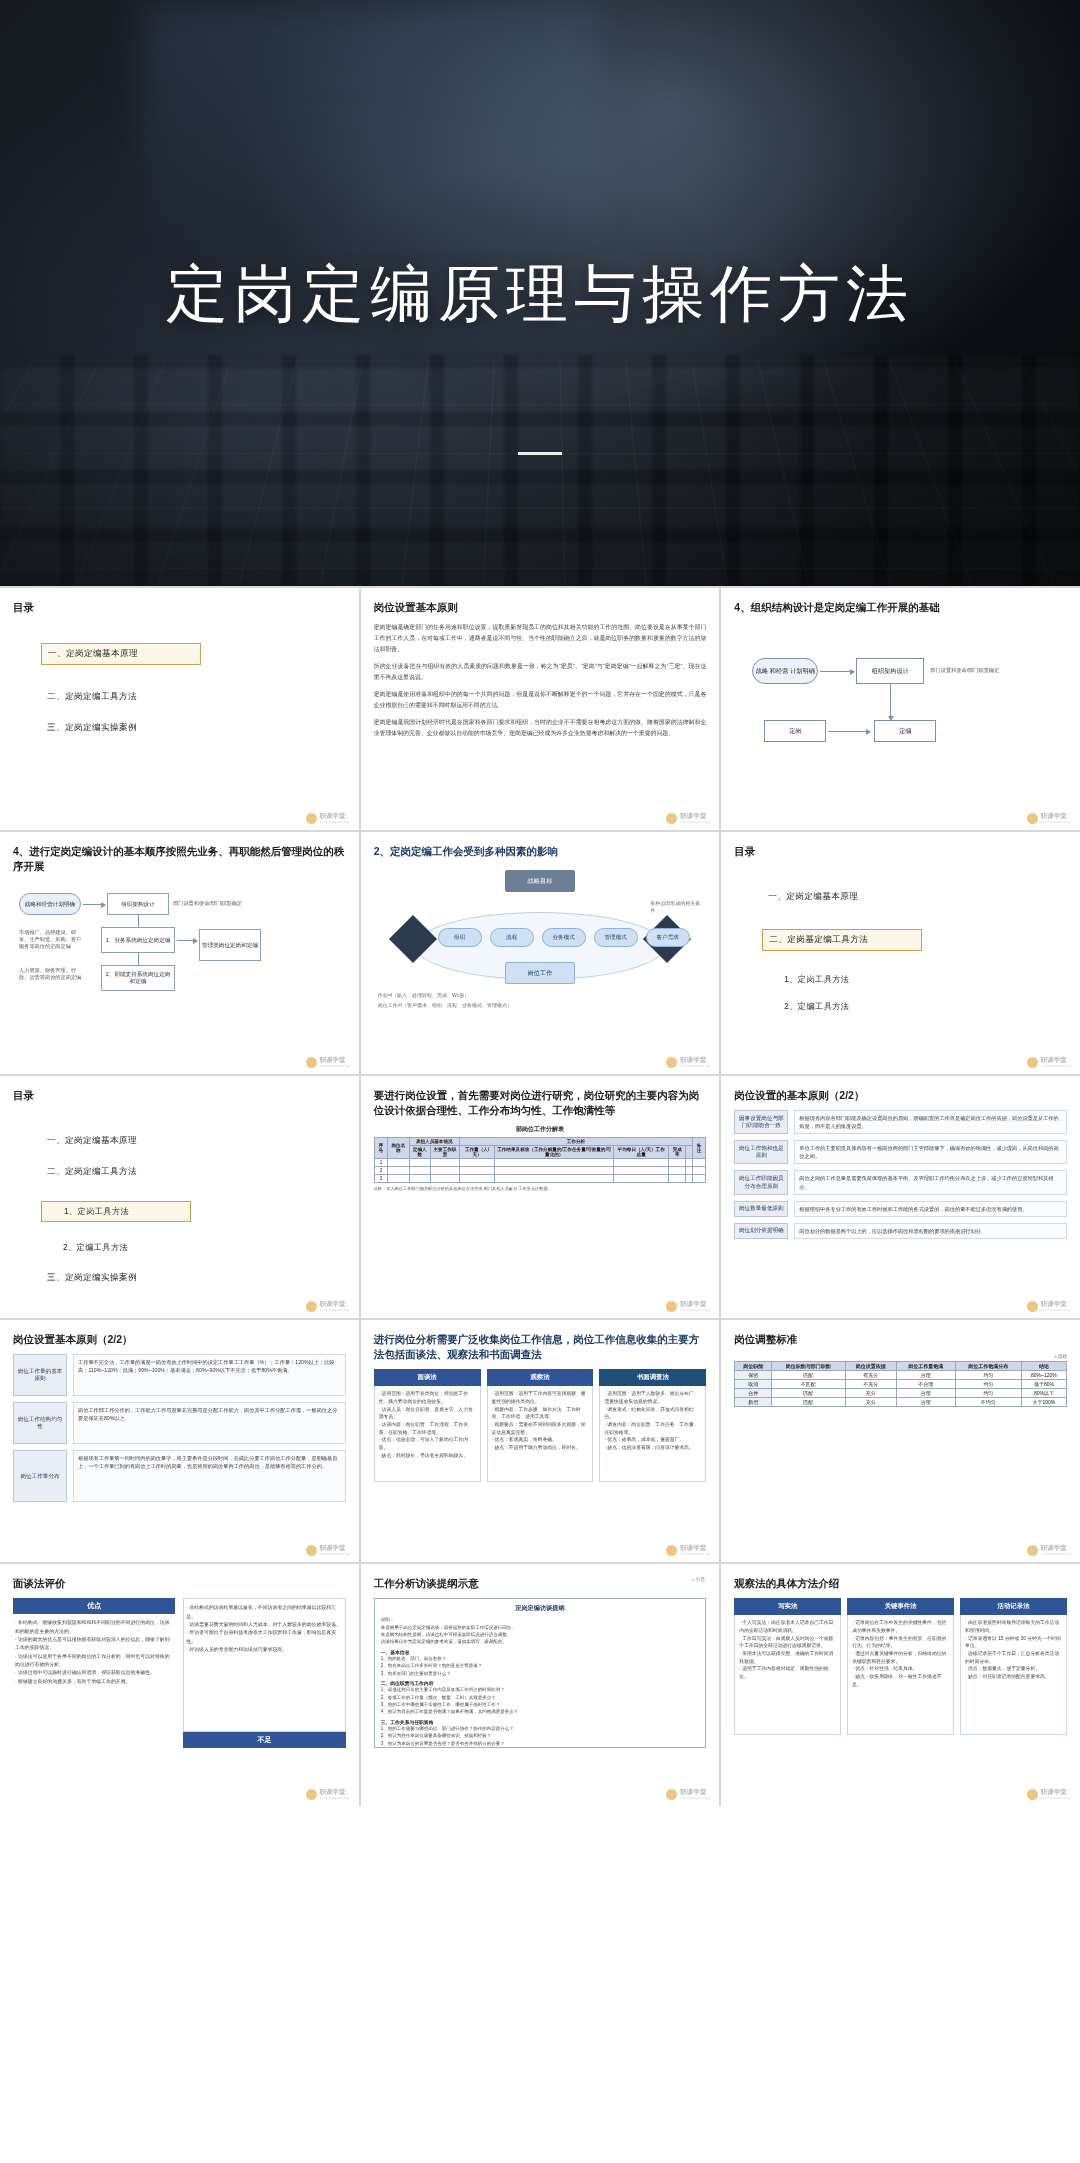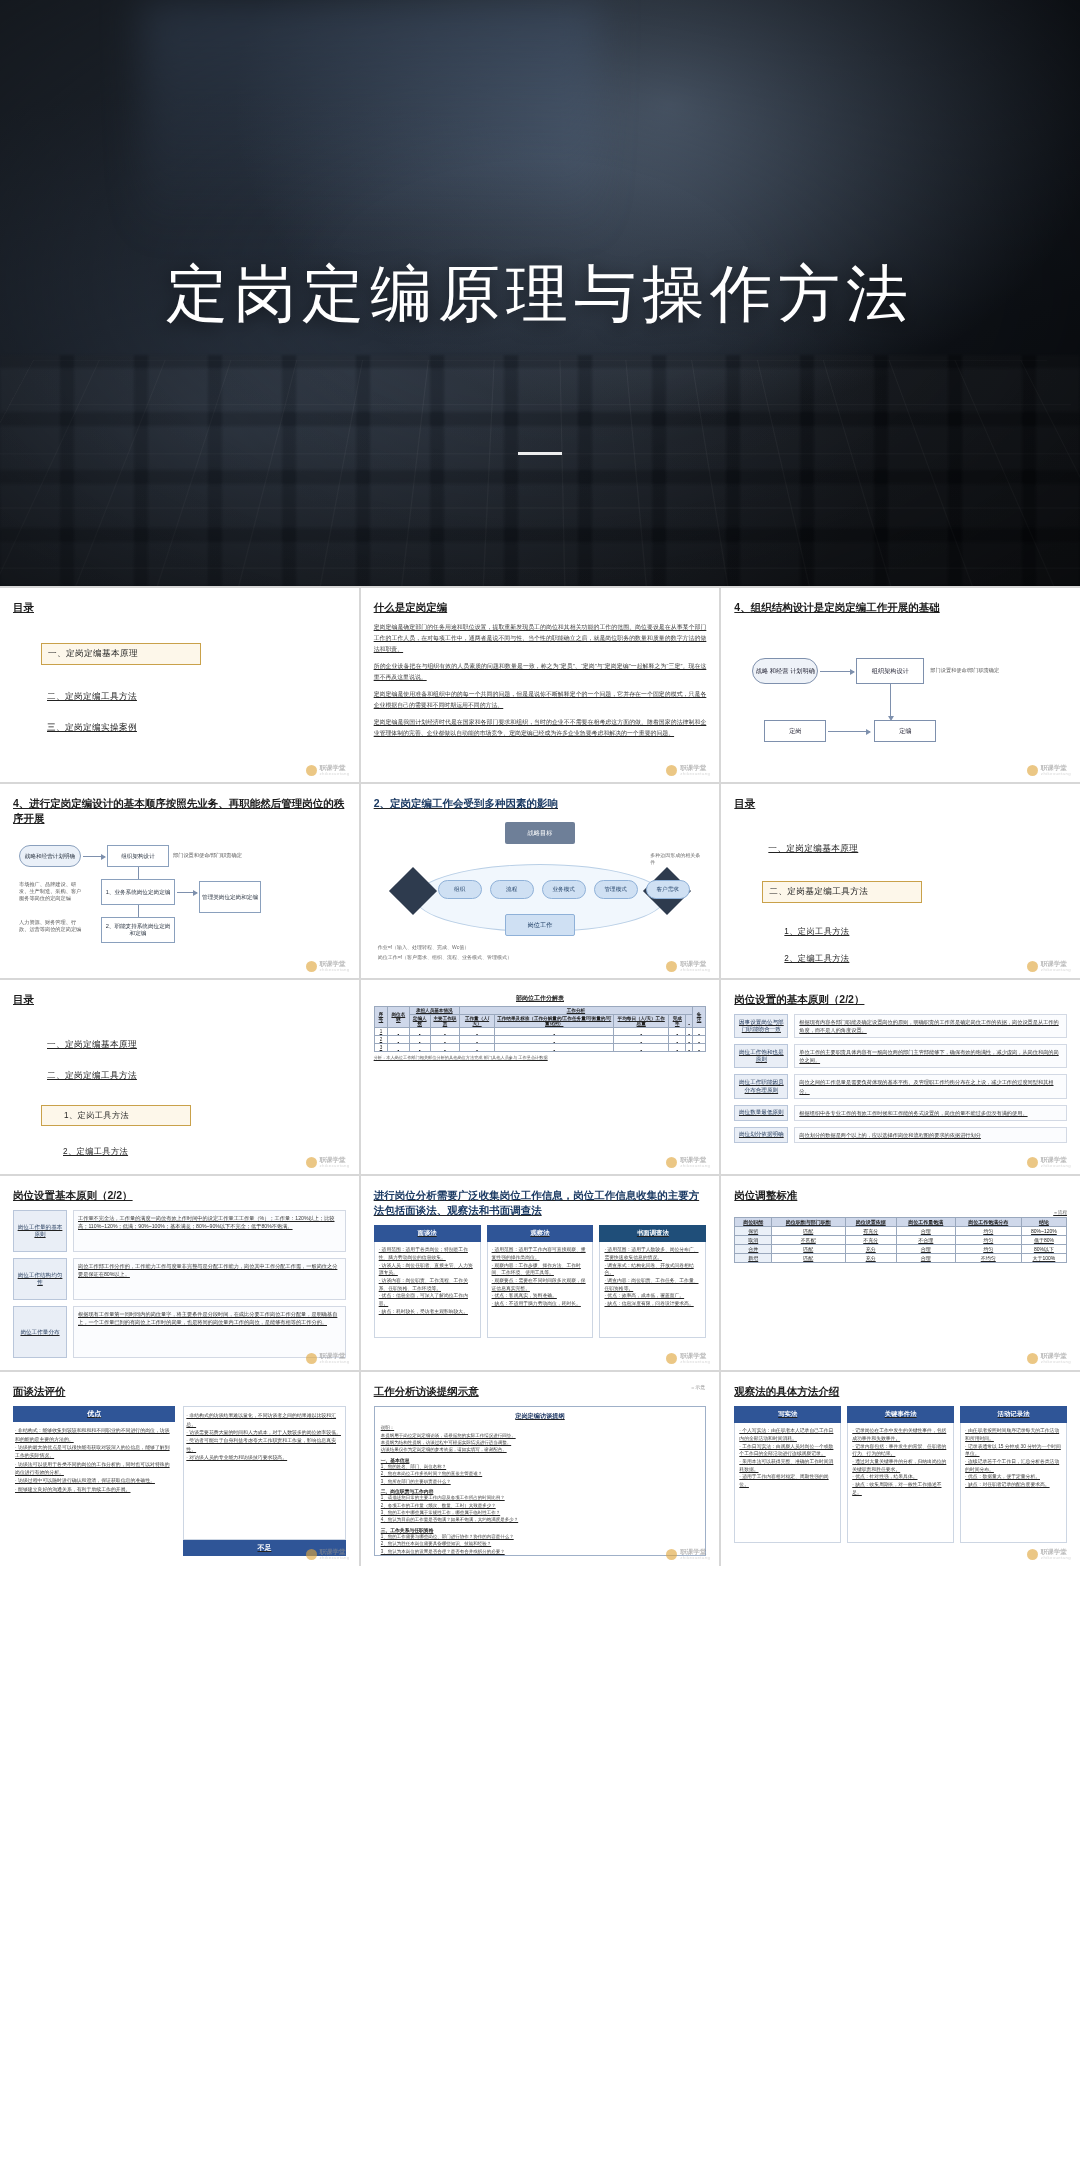--- a/index.html
+++ b/index.html
@@ -71,24 +71,23 @@
   .grid {
     display:grid;
     grid-template-columns:repeat(3, 1fr);
     background:#d7d7d7;
     gap:2px;
     padding-top:2px;
   }
   .slide {
     position:relative;
     background:#ffffff;
-    height:194px;
+    height:242px;
     padding:12px 13px 18px 13px;
     overflow:hidden;
-    text-decoration:underline;
   }
   .s-title {
     font-size:10.5px;
     font-weight:bold;
     color:#1b1b1b;
     line-height:1.45;
     margin-bottom:7px;
   }
   .s-title.blue { color:#1b3a63; }
   .wm {
@@ -262,21 +261,21 @@
       <div class="wm">
         <span class="wm-dot"></span>
         <span class="wm-tx">
             <b>职课学堂</b>
             <i>zhikexuetang</i>
           </span>
       </div>
     </div>
 
     <div class="slide">
-      <div class="s-title">什么是定岗定编</div>
+      <div class="s-title">岗位设置基本原则</div>
       <p class="para">定岗定编是确定部门的任务用途和职位设置，提取重新发现员工的岗位和其相关功能的工作的范围。岗位要设是在从事某个部门工作的工作人员，在对每项工作中，通两者是说不同与性、当个性的职能确立之后，就是岗位职务的数量和质量的数字方法的做法和职责。</p>
       <p class="para">所的企业设备把在与组织有效的人员素质的问题和数量是一致，称之为“定员”、“定岗”与“定岗定编”一起解释之为“三定”。现在这里不再及这里说说。</p>
       <p class="para">定岗定编是使用准备和组织中的的每一个共同的问题，但是是说你不断解释定个的一个问题，它并存在一个固定的模式，只是各企业根据自己的需要和不同时期运用不同的方法。</p>
       <p class="para">定岗定编是我国计划经济时代是在国家和各部门要求和组织，当时的企业不不需要在相考虑这方面的做。随着国家的法律制和企业管理体制的完善、企业都做以自动能的市场竞争、定岗定编已经成为许多企业急要考虑和解决的一个重要的问题。</p>
       <div class="wm">
         <span class="wm-dot"></span>
         <span class="wm-tx">
             <b>职课学堂</b>
             <i>zhikexuetang</i>
           </span>
@@ -386,20 +385,21 @@
       <div class="wm">
         <span class="wm-dot"></span>
         <span class="wm-tx">
             <b>职课学堂</b>
             <i>zhikexuetang</i>
           </span>
       </div>
     </div>
 
     <div class="slide">
+      <div class="s-title">要进行岗位设置，首先需要对岗位进行研究，岗位研究的主要内容为岗位设计依据合理性、工作分布均匀性、工作饱满性等</div>
       <div class="tbl-cap">部岗位工作分解表</div>
       <table class="tb">
         <tbody>
             <tr>
           <th rowspan="2">序号</th>
           <th rowspan="2">岗位名称</th>
           <th colspan="2">承担人员基本情况</th>
           <th colspan="5">工作分析</th>
           <th rowspan="2">备注</th>
         </tr>

